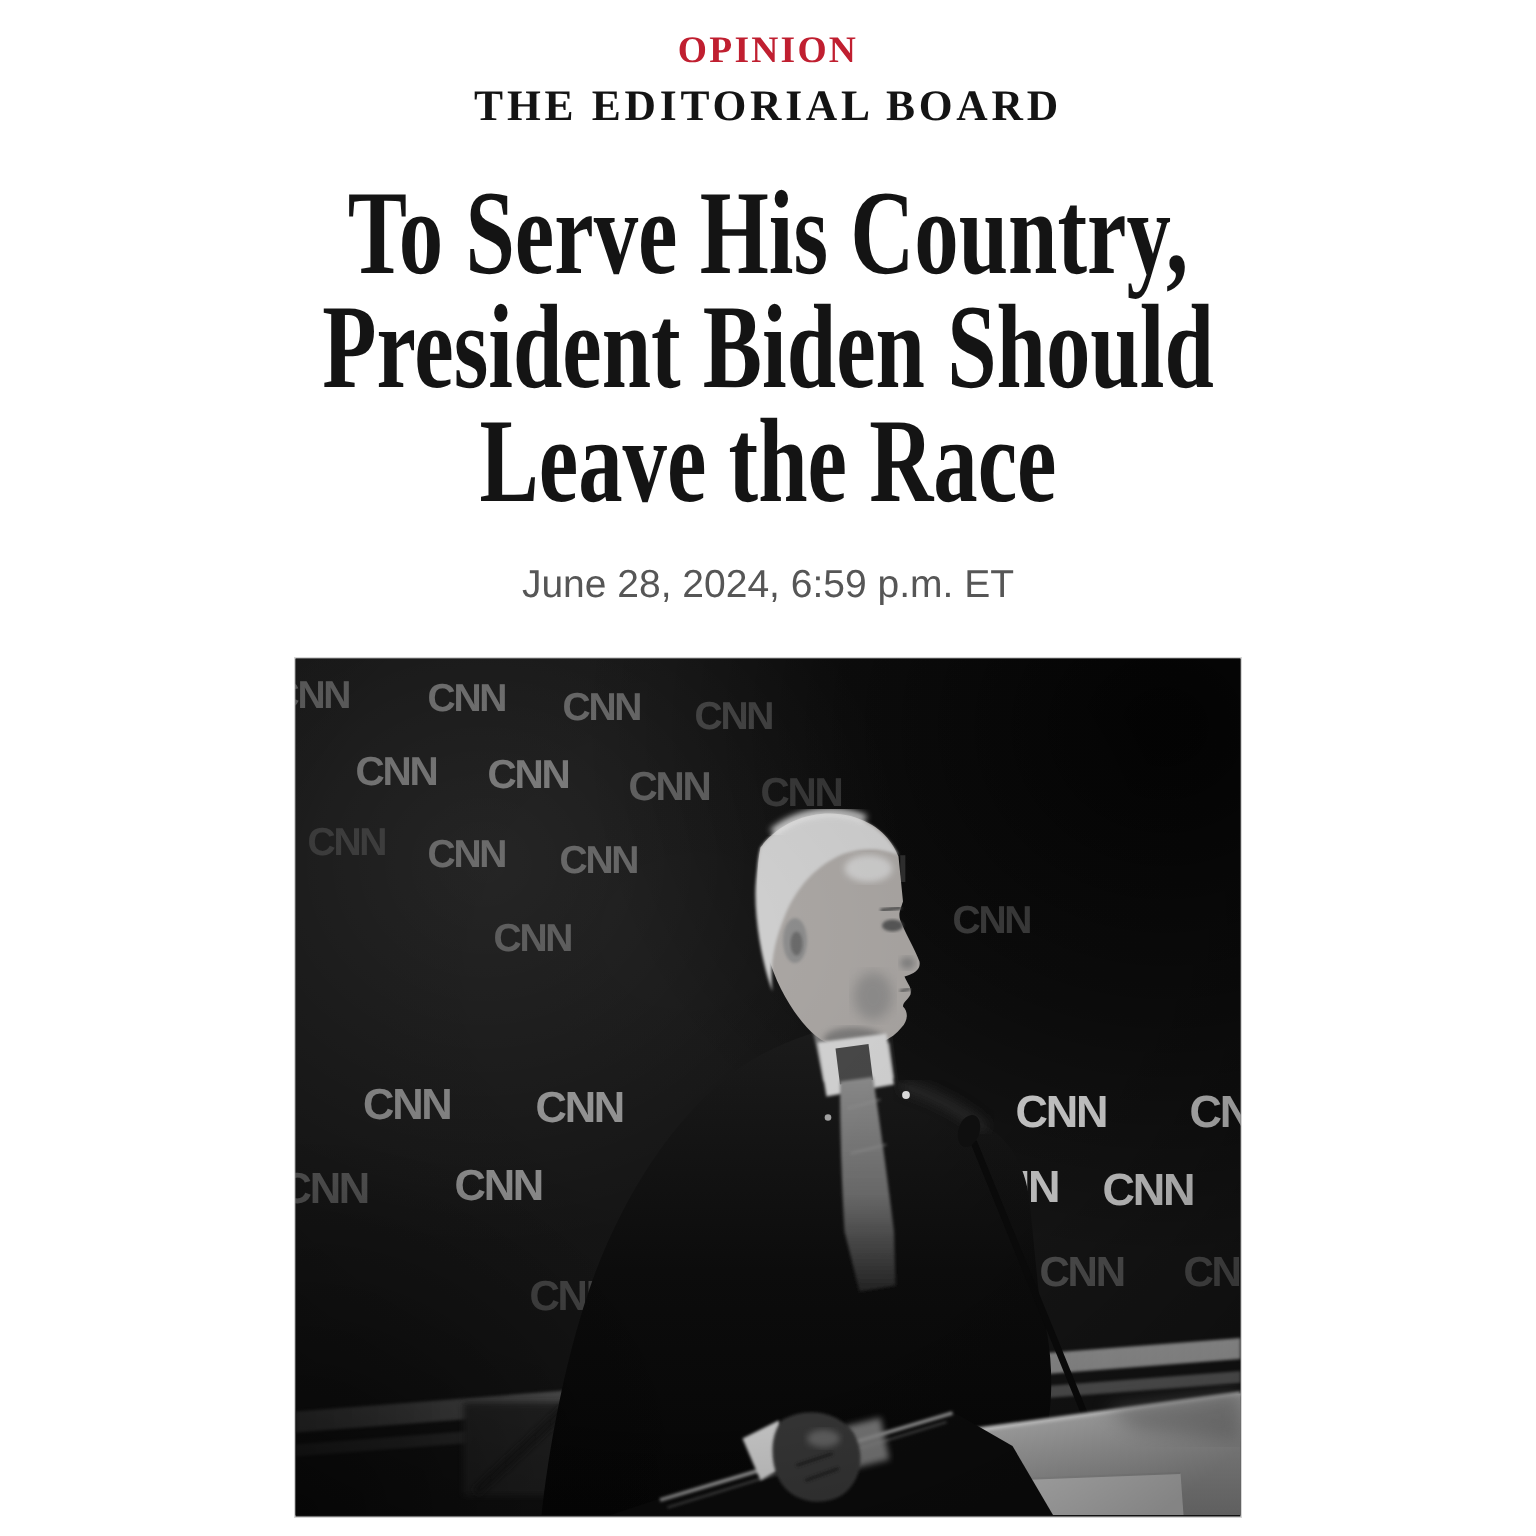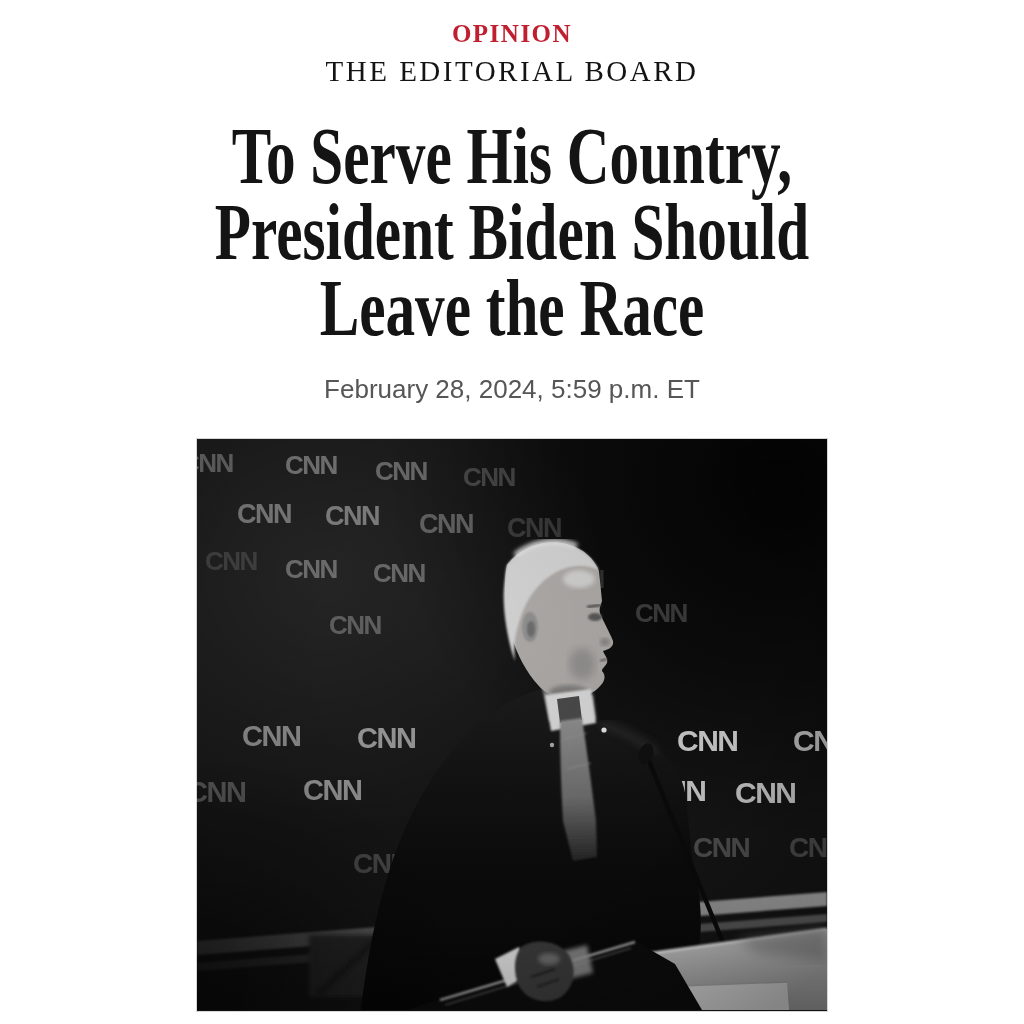--- a/index.html
+++ b/index.html
@@ -2,21 +2,21 @@
 <html style="--page-bg: #ffffff; --kicker-red: #c01f30; --headline-black: #141414; --date-gray: #565656;"><head>
 <meta charset="utf-8">
 <style>
   html,body{margin:0;padding:0;}
   body{background:#fff;font-family:"Liberation Serif",serif;}
   .page{position:relative;width:1024px;height:1024px;margin:0 auto;background:var(--page-bg,#fff);overflow:hidden;}
 
   .masthead{padding-top:20px;text-align:center;}
   .kicker{display:inline-block;color:var(--kicker-red,#c01f30);font-weight:bold;
           font-size:25px;letter-spacing:1.5px;cursor:pointer;text-align:right;}
-  .byline{margin-top:7px;color:var(--headline-black,#141414);font-weight:normal;
+  .byline{margin-top:7px;color:var(--headline-black,#141414);font-weight:bold;
           font-size:29px;letter-spacing:2.5px;cursor:pointer;}
 
   .headline{margin:30px auto 12px;width:1024px;text-align:center;color:var(--headline-black,#141414);}
   .headline .condense{display:block;transform:scaleX(0.74);transform-origin:50% 0;
           font-weight:bold;font-size:80px;line-height:76px;letter-spacing:0px;}
   .headline .hl-line{display:block;}
 
   .dateline{margin-top:28px;text-align:center;
             font-family:"Liberation Sans",sans-serif;font-size:26px;color:var(--date-gray,#565656);}
 
@@ -37,21 +37,21 @@
   </header>
 
   <h1 class="headline" style="margin-bottom:0;">
     <span class="condense">
       <span class="hl-line">To Serve His Country,</span>
       <span class="hl-line">President Biden Should</span>
       <span class="hl-line">Leave the Race</span>
     </span>
   </h1>
 
-  <div class="dateline">February 28, 2024, 5:59 p.m. ET</div>
+  <div class="dateline">June 28, 2024, 6:59 p.m. ET</div>
 
   <figure class="photo">
     <svg viewBox="0 0 630 571" xmlns="http://www.w3.org/2000/svg">
       <defs>
         <radialGradient id="topRightDark" cx="92%" cy="8%" r="62%">
           <stop offset="0%" stop-color="#000" stop-opacity="0.85"></stop>
           <stop offset="55%" stop-color="#000" stop-opacity="0.45"></stop>
           <stop offset="100%" stop-color="#000" stop-opacity="0"></stop>
         </radialGradient>
         <radialGradient id="softLight" cx="20%" cy="24%" r="45%">

